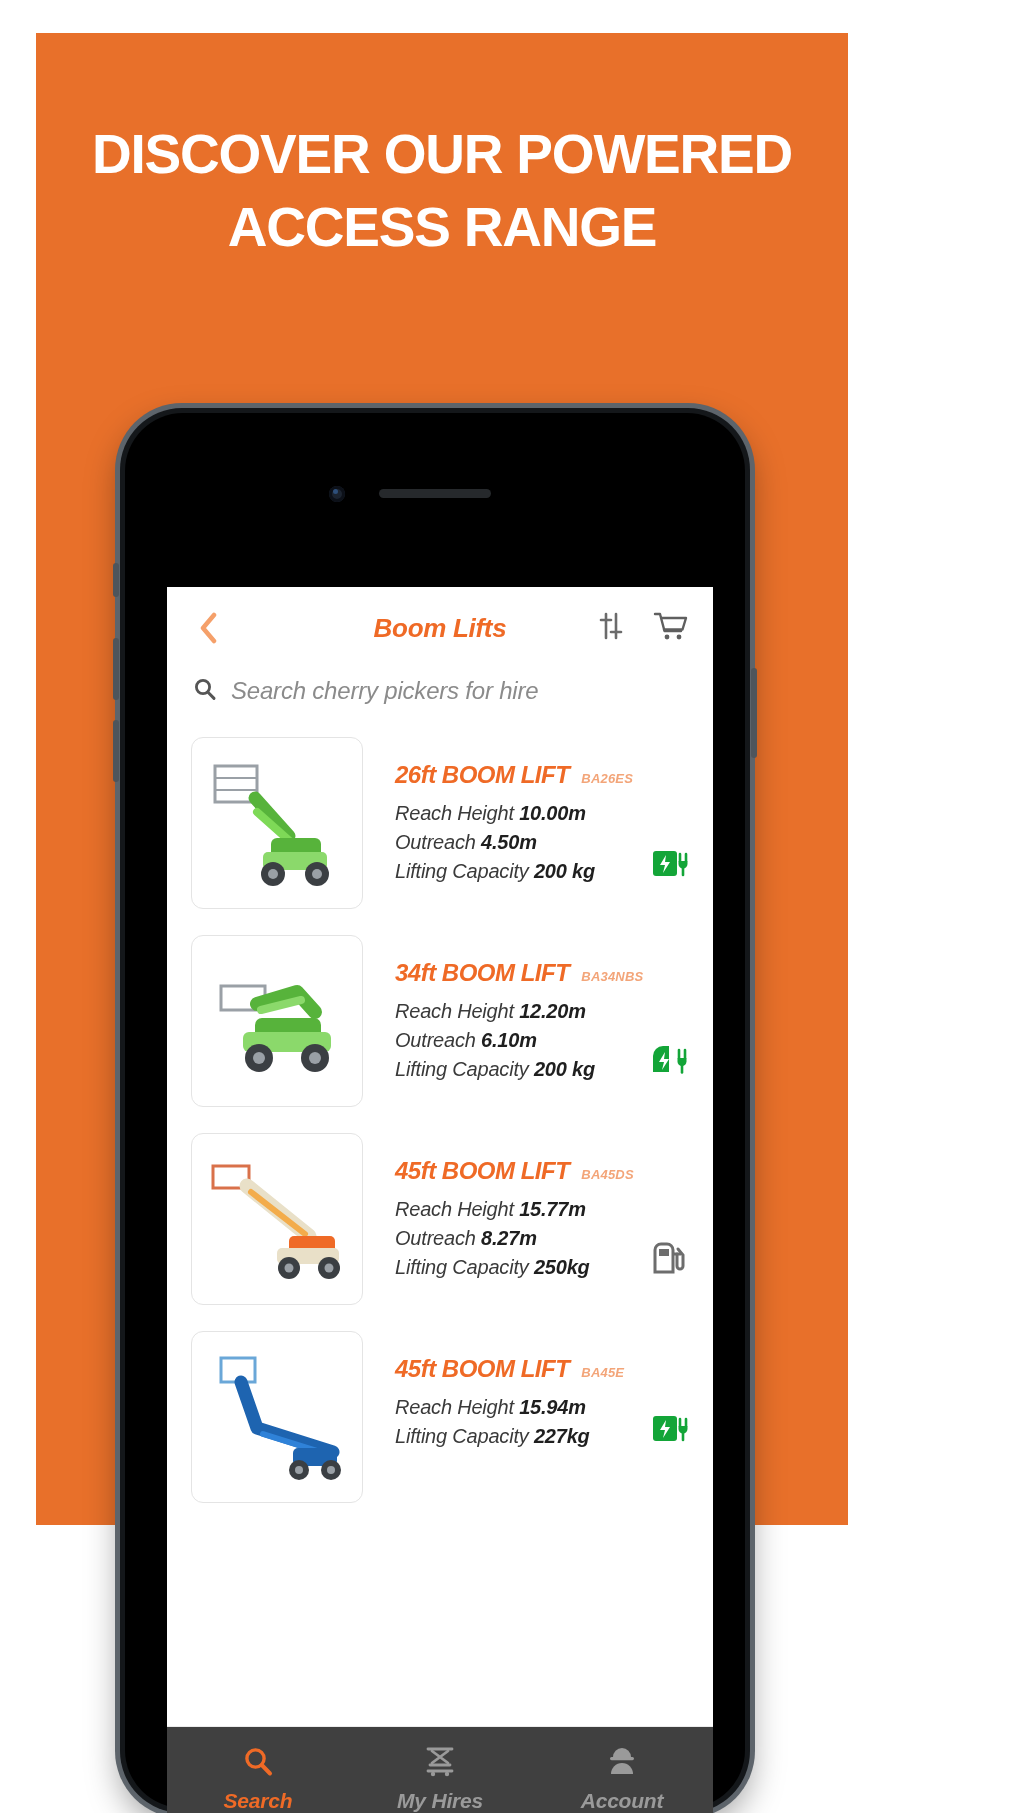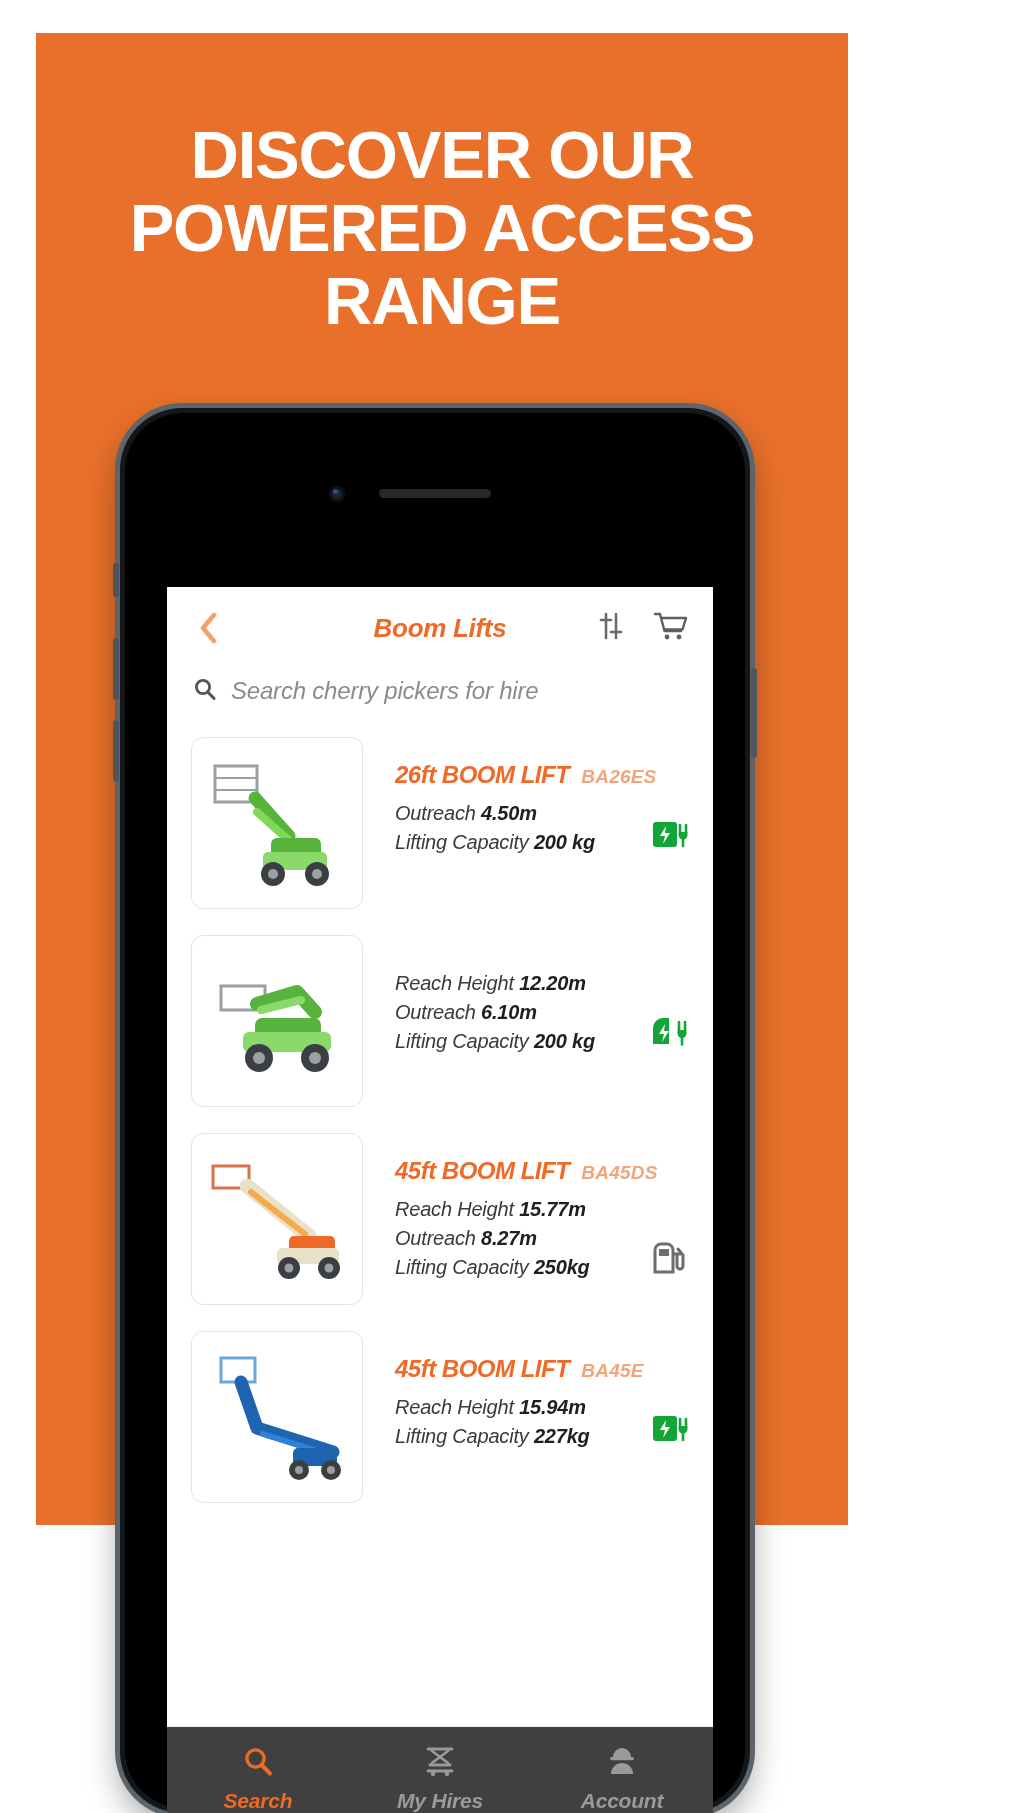--- a/index.html
+++ b/index.html
@@ -19,21 +19,21 @@
     overflow:hidden;
   }
   .headline {
     position:absolute;
     left:0; top:85px;
     width:100%;
     text-align:center;
     color:#ffffff;
     font-family:"Liberation Sans", sans-serif;
     font-weight:bold;
-    font-size:67px;
+    font-size:55px;
     line-height:73px;
     letter-spacing:-1.2px;
   }
 
   
   .phone {
     position:absolute;
     left:120px; top:408px;
     width:630px; height:1405px;
     background:#14171a;
@@ -155,21 +155,21 @@
     white-space:nowrap;
   }
   .card-title {
     color:#ef6a26;
     font-size:24px;
     font-weight:bold;
     letter-spacing:-0.5px;
   }
   .card-code {
     color:#f3a579;
-    font-size:19px;
+    font-size:13px;
     font-weight:bold;
     letter-spacing:0.2px;
   }
   .spec-wrap {
     display:flex;
     align-items:flex-end;
     gap:10px;
     margin-top:10px;
   }
   .specs { flex:1 1 auto; }
@@ -287,20 +287,21 @@
               </svg>
             </span>
           </div>
           <div class="card-body">
             <div class="card-title-row">
               <span class="card-title">26ft BOOM LIFT</span>
               <span class="card-code">BA26ES</span>
             </div>
             <div class="spec-wrap">
               <div class="specs">
+                <div class="spec"><span>Reach Height</span> <b>10.00m</b></div>
                 <div class="spec"><span>Outreach</span> <b>4.50m</b></div>
                 <div class="spec"><span>Lifting Capacity</span> <b>200 kg</b></div>
               </div>
               <span class="power-icon">
                 <svg width="38" height="34" viewBox="0 0 38 34" aria-hidden="true">
                   <rect x="2" y="5" width="24" height="25" rx="3" fill="#13a538"></rect>
                   <path d="M15 9 L9 19 H14 L12 27 L19 16 H14 Z" fill="#ffffff"></path>
                   <path d="M29 8 v7 M35 8 v7" stroke="#13a538" stroke-width="2.6" stroke-linecap="round"></path>
                   <path d="M27.5 15 h9 v3 a4.5 4.5 0 0 1 -9 0 z" fill="#13a538"></path>
                   <path d="M32 22 v7" stroke="#13a538" stroke-width="2.6" stroke-linecap="round"></path>
@@ -320,20 +321,24 @@
                 <rect x="58" y="72" width="66" height="28" rx="7" fill="#57b33b"></rect>
                 <rect x="46" y="86" width="88" height="20" rx="6" fill="#8bd96b"></rect>
                 <circle cx="62" cy="112" r="14" fill="#3b3f43"></circle>
                 <circle cx="118" cy="112" r="14" fill="#3b3f43"></circle>
                 <circle cx="62" cy="112" r="6" fill="#9aa0a6"></circle>
                 <circle cx="118" cy="112" r="6" fill="#9aa0a6"></circle>
               </svg>
             </span>
           </div>
           <div class="card-body">
+            <div class="card-title-row">
+              <span class="card-title">34ft BOOM LIFT</span>
+              <span class="card-code">BA34NBS</span>
+            </div>
             <div class="spec-wrap">
               <div class="specs">
                 <div class="spec"><span>Reach Height</span> <b>12.20m</b></div>
                 <div class="spec"><span>Outreach</span> <b>6.10m</b></div>
                 <div class="spec"><span>Lifting Capacity</span> <b>200 kg</b></div>
               </div>
               <span class="power-icon">
                 <svg width="40" height="34" viewBox="0 0 40 34" aria-hidden="true">
                   <path d="M4 28 L4 12 a10 10 0 0 1 10 -10 h6 v26 z" fill="#13a538"></path>
                   <path d="M16 8 L10 18 H15 L13 26 L20 15 H15 Z" fill="#ffffff"></path>

